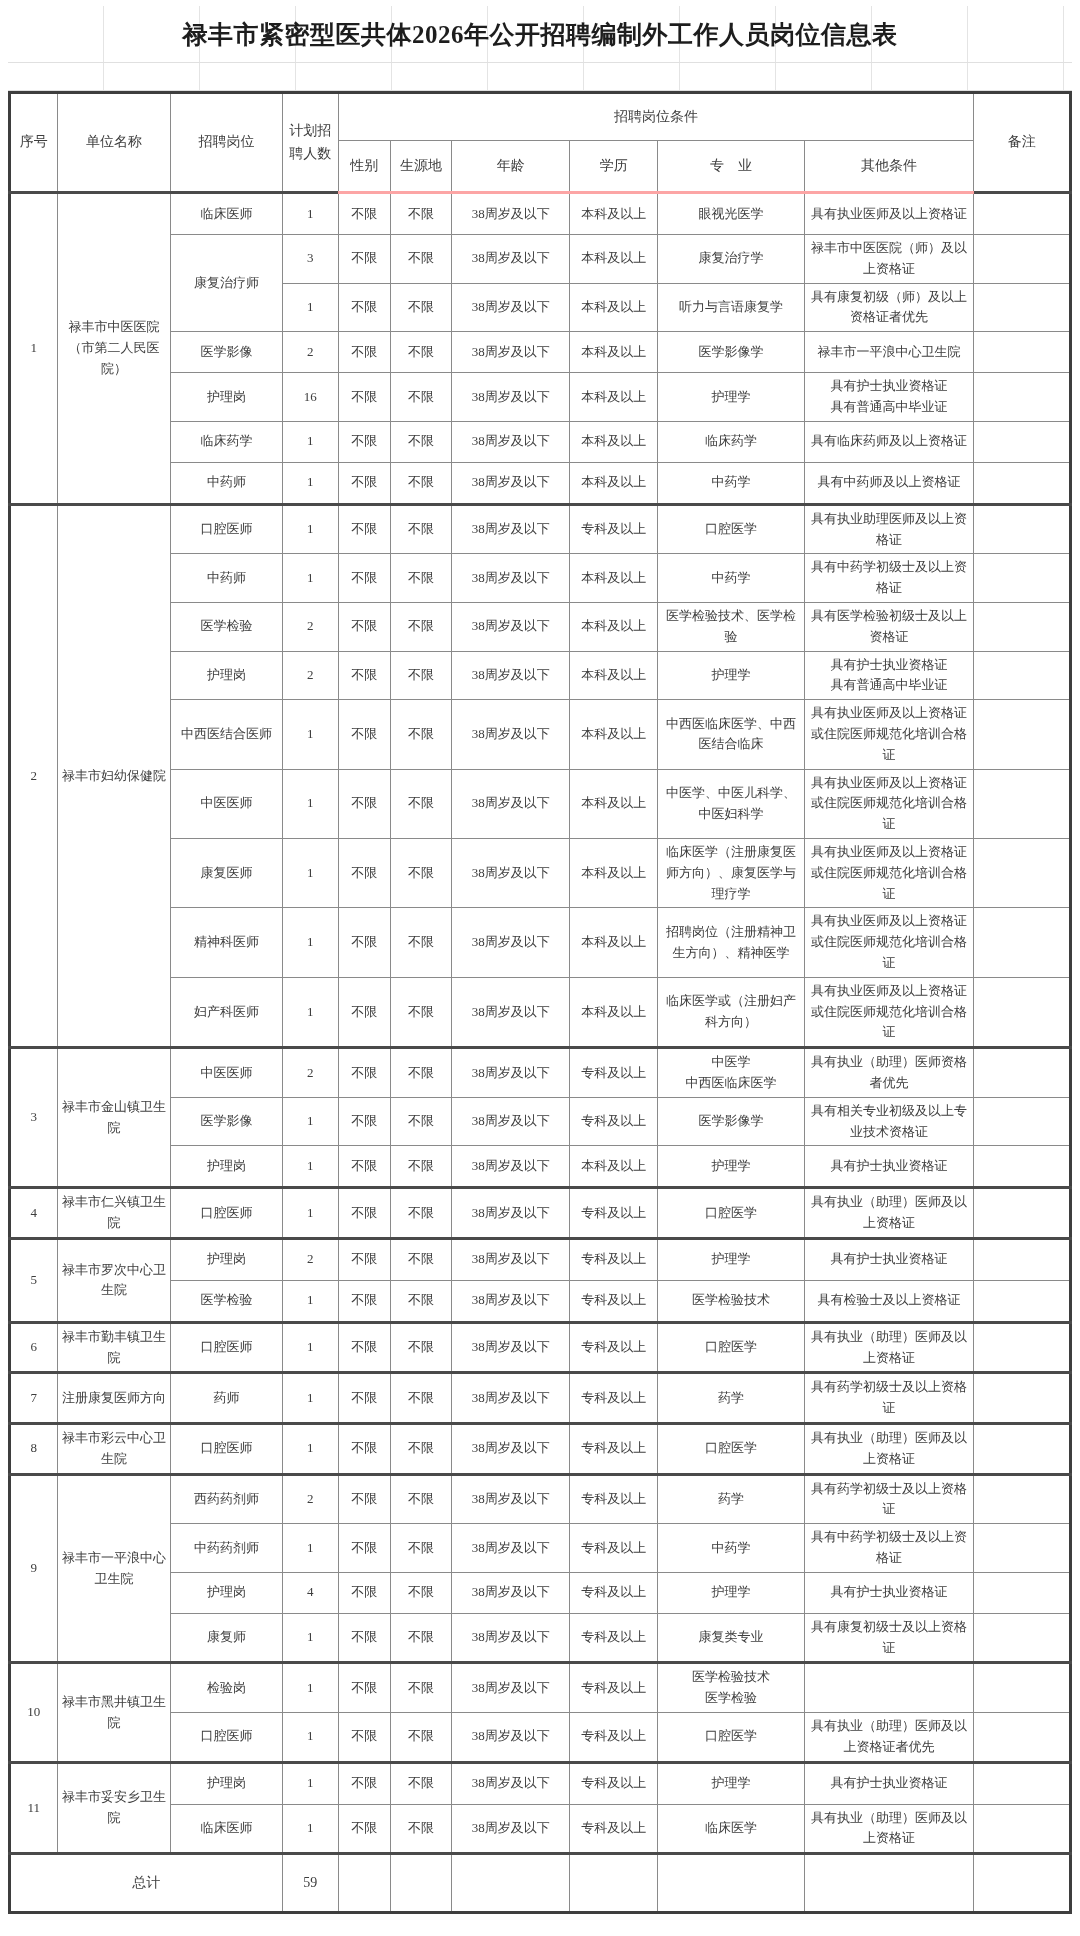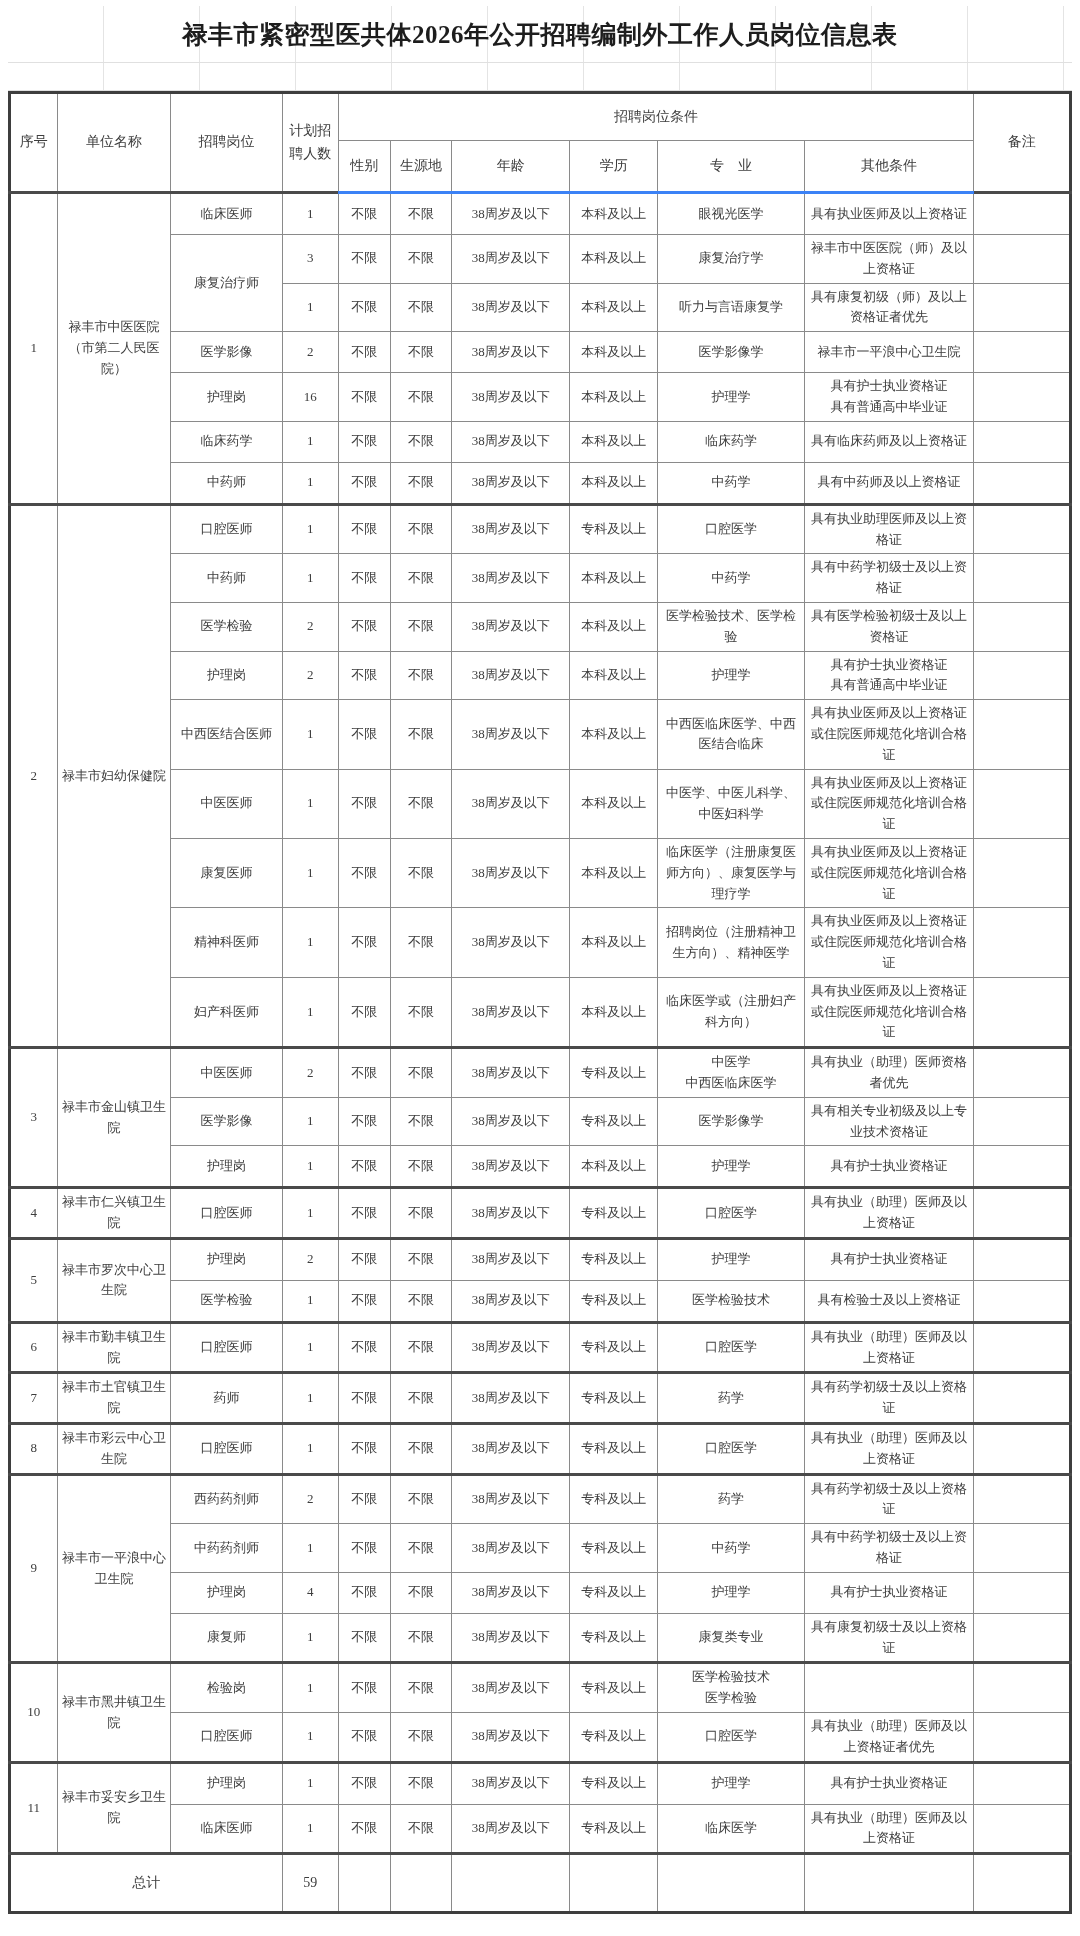--- a/index.html
+++ b/index.html
@@ -7,21 +7,21 @@
   .sheet{width:1080px;min-height:1936px;box-sizing:border-box;padding:6px 8px 20px;}
   .grid-row{background-image:repeating-linear-gradient(90deg,transparent 0,transparent 95px,#e4e4e4 95px,#e4e4e4 96px);border-bottom:1px solid #e0e0e0;}
   .attachment-row{height:28px;display:flex;align-items:center;border-top:1px solid #e8e8e8;}
   .attachment-row span{font-size:15px;padding-left:4px;}
   .title-row{height:56px;display:flex;align-items:center;justify-content:center;}
   .title-row h1{margin:4px;font-size:25px;font-weight:700;letter-spacing:.5px;color:#1d1d1d;}
   .spacer-row{height:27px;}
   table{width:100%;border-collapse:collapse;table-layout:fixed;border:3px solid #3e3e3e;margin-top:0;}
   th,td{border:1px solid #8a8a8a;text-align:center;vertical-align:middle;font-size:13px;font-weight:400;line-height:1.6;padding:3px 4px;white-space:pre-line;word-break:break-all;}
   thead th{height:40px;font-size:14px;}
-  thead tr.subhead th{height:44px;border-bottom:3px solid #3b82f6;}
+  thead tr.subhead th{height:44px;border-bottom:3px solid #fca5a5;}
   tbody td{height:34px;}
   tr.group-start td{border-top:3px solid #4a4a4a;}
   td.cell-count{font-family:"Liberation Serif","DejaVu Serif",serif;}
   tr.total-row td{border-top:3px solid #4a4a4a;height:50px;font-size:14px;}
 </style>
 </head>
 <body>
 
 <div class="sheet">
 
@@ -328,21 +328,21 @@
           <td>不限</td>
           <td>不限</td>
           <td>38周岁及以下</td>
           <td>专科及以上</td>
           <td>口腔医学</td>
           <td>具有执业（助理）医师及以上资格证</td>
           <td></td>
         </tr>
         <tr class="group-start">
           <td rowspan="1">7</td>
-          <td rowspan="1">禄丰市土官镇卫生院</td>
+          <td rowspan="1">注册康复医师方向</td>
           <td rowspan="1">药师</td>
           <td class="cell-count">1</td>
           <td>不限</td>
           <td>不限</td>
           <td>38周岁及以下</td>
           <td>专科及以上</td>
           <td>药学</td>
           <td>具有药学初级士及以上资格证</td>
           <td></td>
         </tr>

